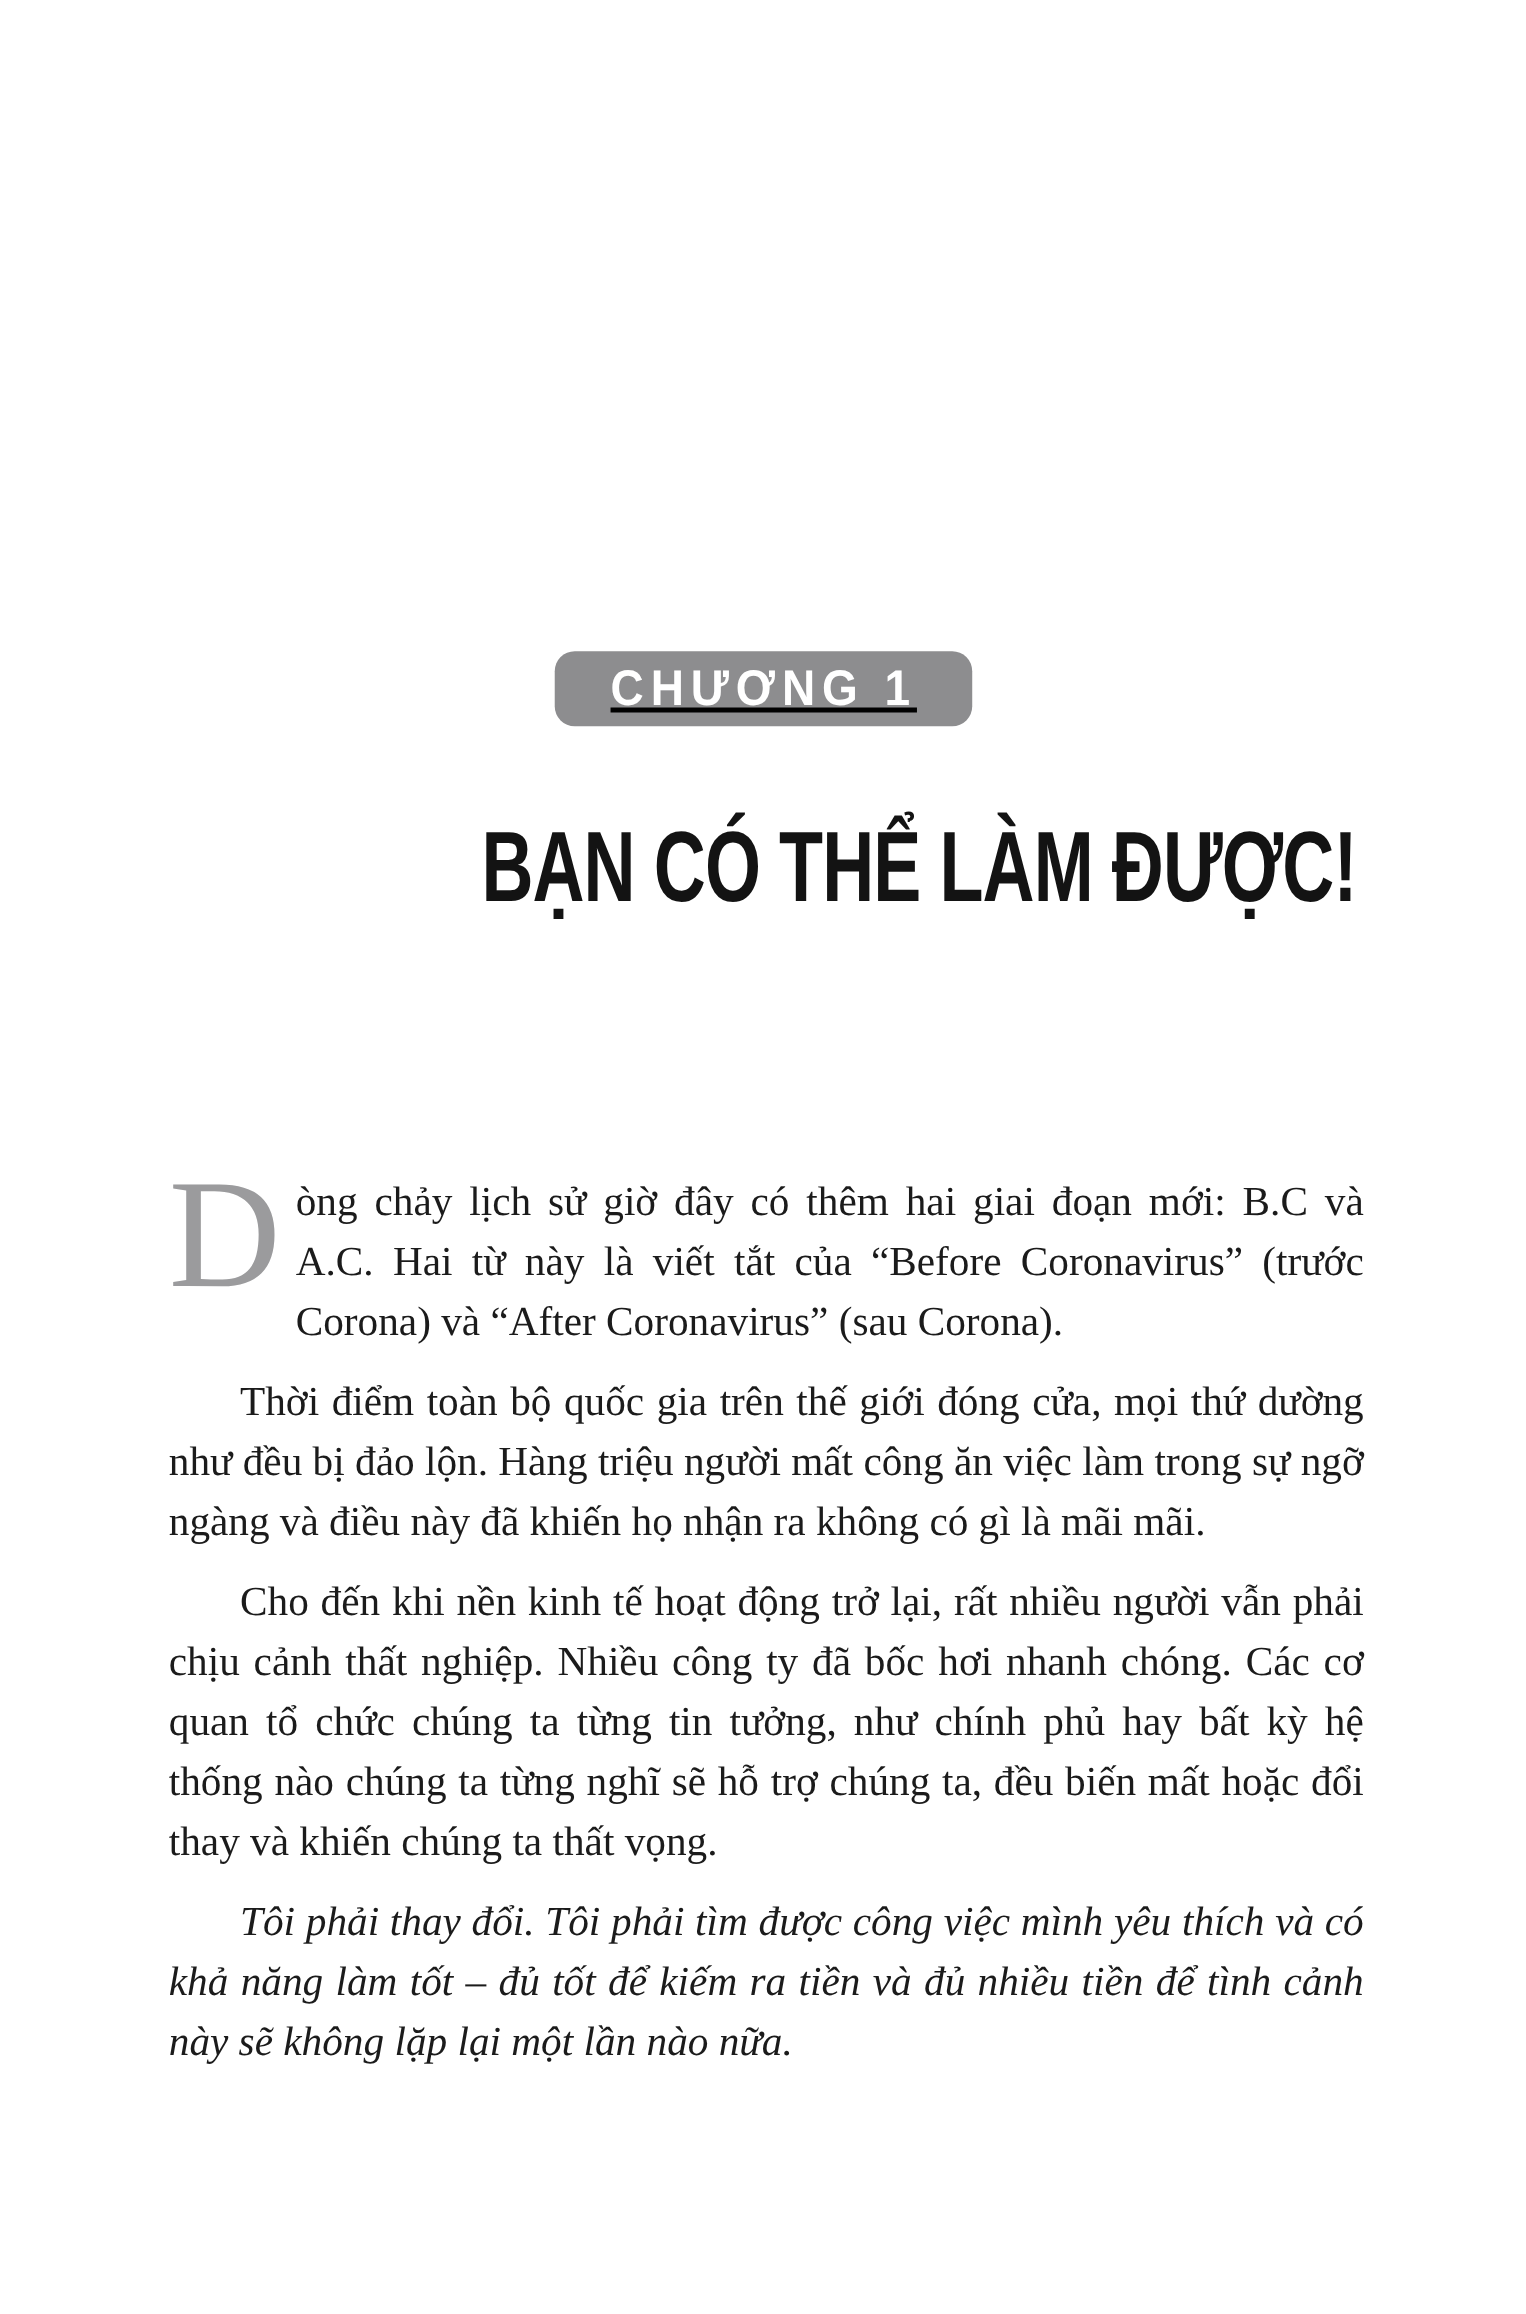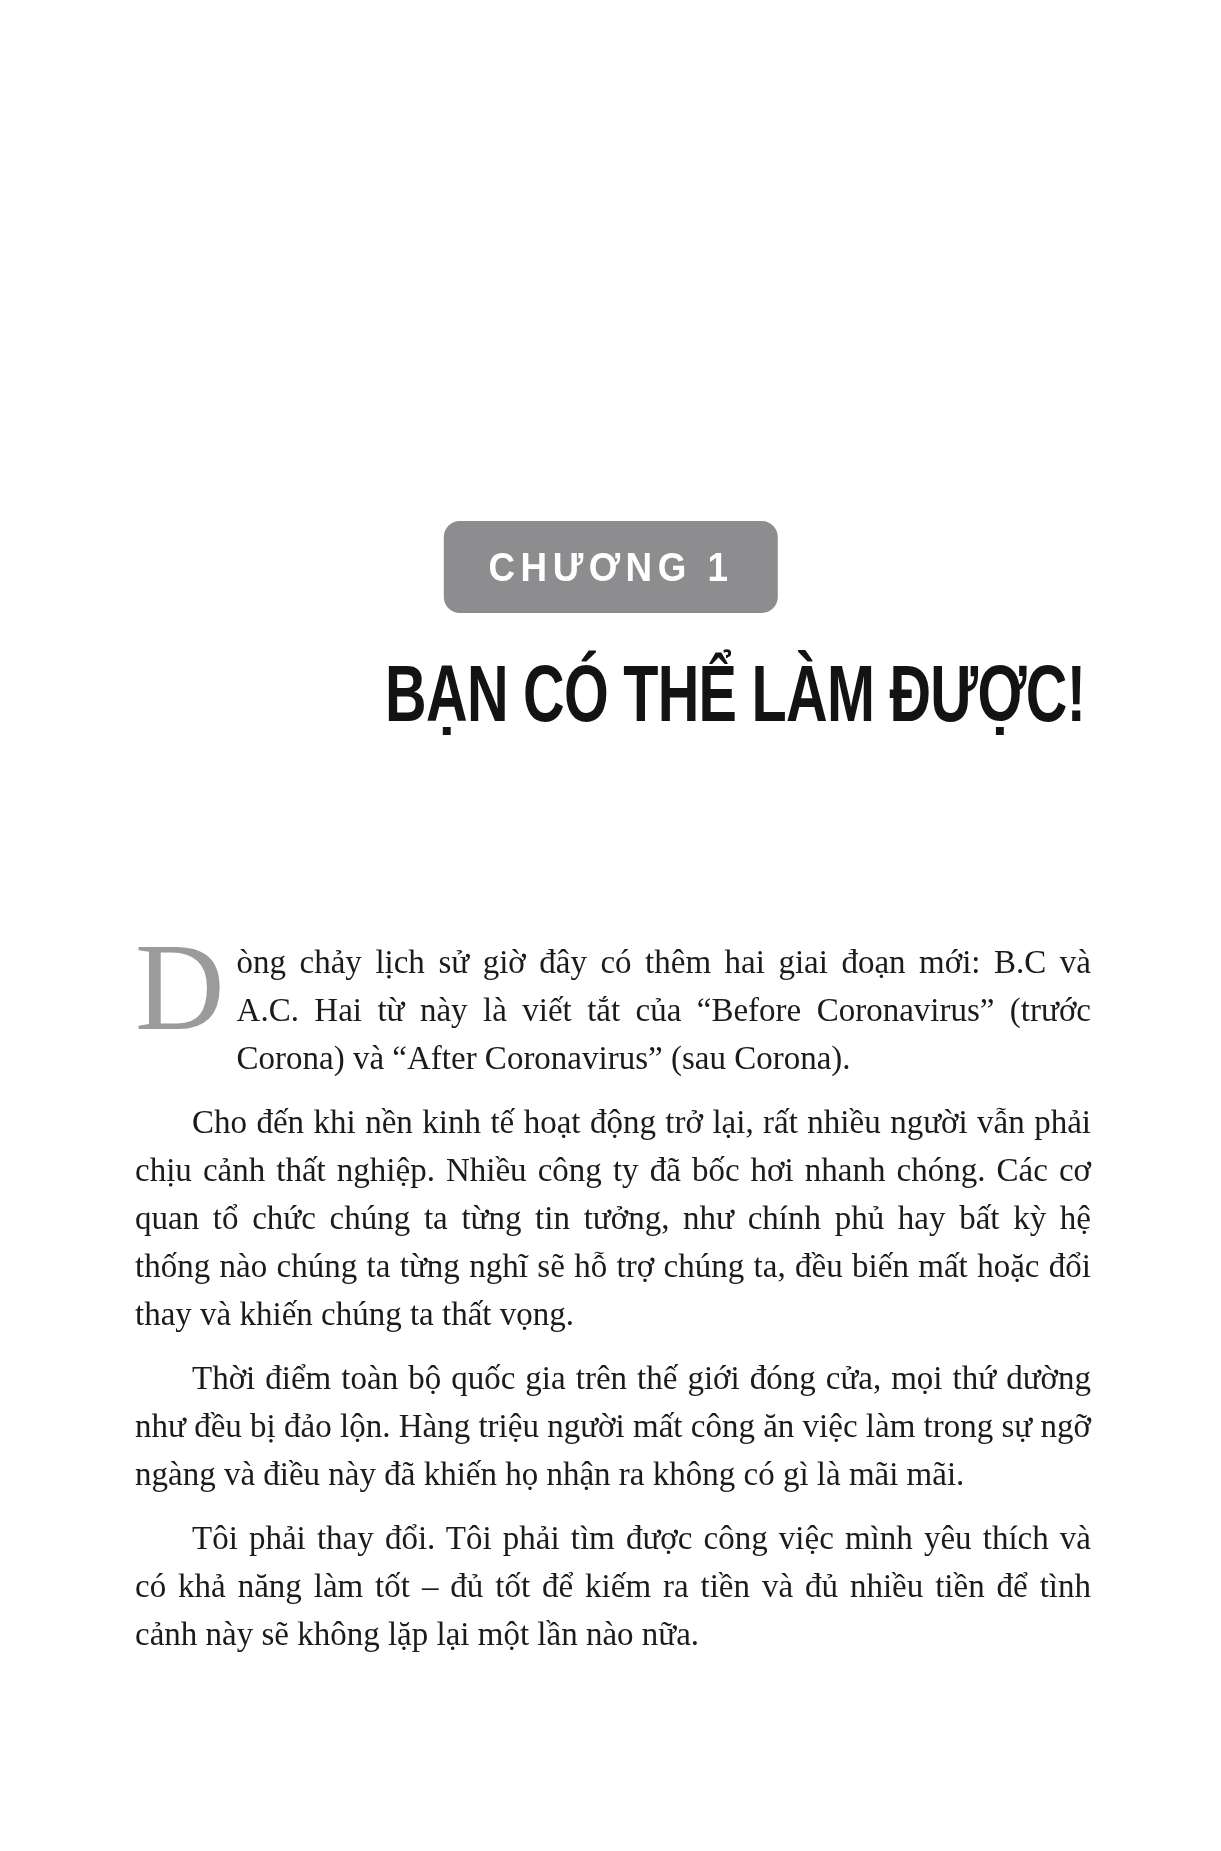--- a/index.html
+++ b/index.html
@@ -14,26 +14,27 @@
     background: #ffffff;
     overflow: hidden;
     font-family: "Liberation Serif", serif;
   }
   .chapter-badge {
     position: absolute;
     top: 521px;
     left: 50%;
     transform: translateX(-50%);
     height: 60px;
-    padding: 16px 34px;
+    padding: 0 34px;
     background: #8d8d8f;
     border-radius: 16px;
     display: flex;
     align-items: center;
     justify-content: center;
+    text-decoration: underline;
   }
   .chapter-badge span {
     font-family: "Liberation Sans", sans-serif;
     font-weight: bold;
     font-size: 40px;
     letter-spacing: 6px;
     color: #ffffff;
     white-space: nowrap;
     transform: scaleX(0.92);
   }
@@ -71,20 +72,21 @@
     margin: 0 0 0 0;
   }
   .para + .para {
     margin-top: 16px;
   }
   .para.indent,
   .para.indent-italic {
     text-indent: 57px;
   }
   .para.indent-italic {
+    font-style: italic;
   }
   .dropcap {
     float: left;
     font-size: 124px;
     line-height: 96px;
     height: 96px;
     padding: 2px 12px 0 0;
     color: #9b9b9d;
     font-family: "Liberation Serif", serif;
   }
@@ -97,18 +99,18 @@
   <div class="chapter-badge">
     <span>CHƯƠNG 1</span>
   </div>
 
   <h1 class="chapter-title">
     <span>BẠN CÓ THỂ LÀM ĐƯỢC!</span>
   </h1>
 
   <div class="body-text">
       <p class="para "><span class="dropcap">D</span>òng chảy lịch sử giờ đây có thêm hai giai đoạn mới: B.C và A.C. Hai từ này là viết tắt của “Before Coronavirus” (trước Corona) và “After Coronavirus” (sau Corona).</p>
+      <p class="para indent">Thời điểm toàn bộ quốc gia trên thế giới đóng cửa, mọi thứ dường như đều bị đảo lộn. Hàng triệu người mất công ăn việc làm trong sự ngỡ ngàng và điều này đã khiến họ nhận ra không có gì là mãi mãi.</p>
       <p class="para indent">Cho đến khi nền kinh tế hoạt động trở lại, rất nhiều người vẫn phải chịu cảnh thất nghiệp. Nhiều công ty đã bốc hơi nhanh chóng. Các cơ quan tổ chức chúng ta từng tin tưởng, như chính phủ hay bất kỳ hệ thống nào chúng ta từng nghĩ sẽ hỗ trợ chúng ta, đều biến mất hoặc đổi thay và khiến chúng ta thất vọng.</p>
-      <p class="para indent">Thời điểm toàn bộ quốc gia trên thế giới đóng cửa, mọi thứ dường như đều bị đảo lộn. Hàng triệu người mất công ăn việc làm trong sự ngỡ ngàng và điều này đã khiến họ nhận ra không có gì là mãi mãi.</p>
       <p class="para indent-italic">Tôi phải thay đổi. Tôi phải tìm được công việc mình yêu thích và có khả năng làm tốt – đủ tốt để kiếm ra tiền và đủ nhiều tiền để tình cảnh này sẽ không lặp lại một lần nào nữa.</p>
     </div>
 
 </div>
 
 </body></html>

